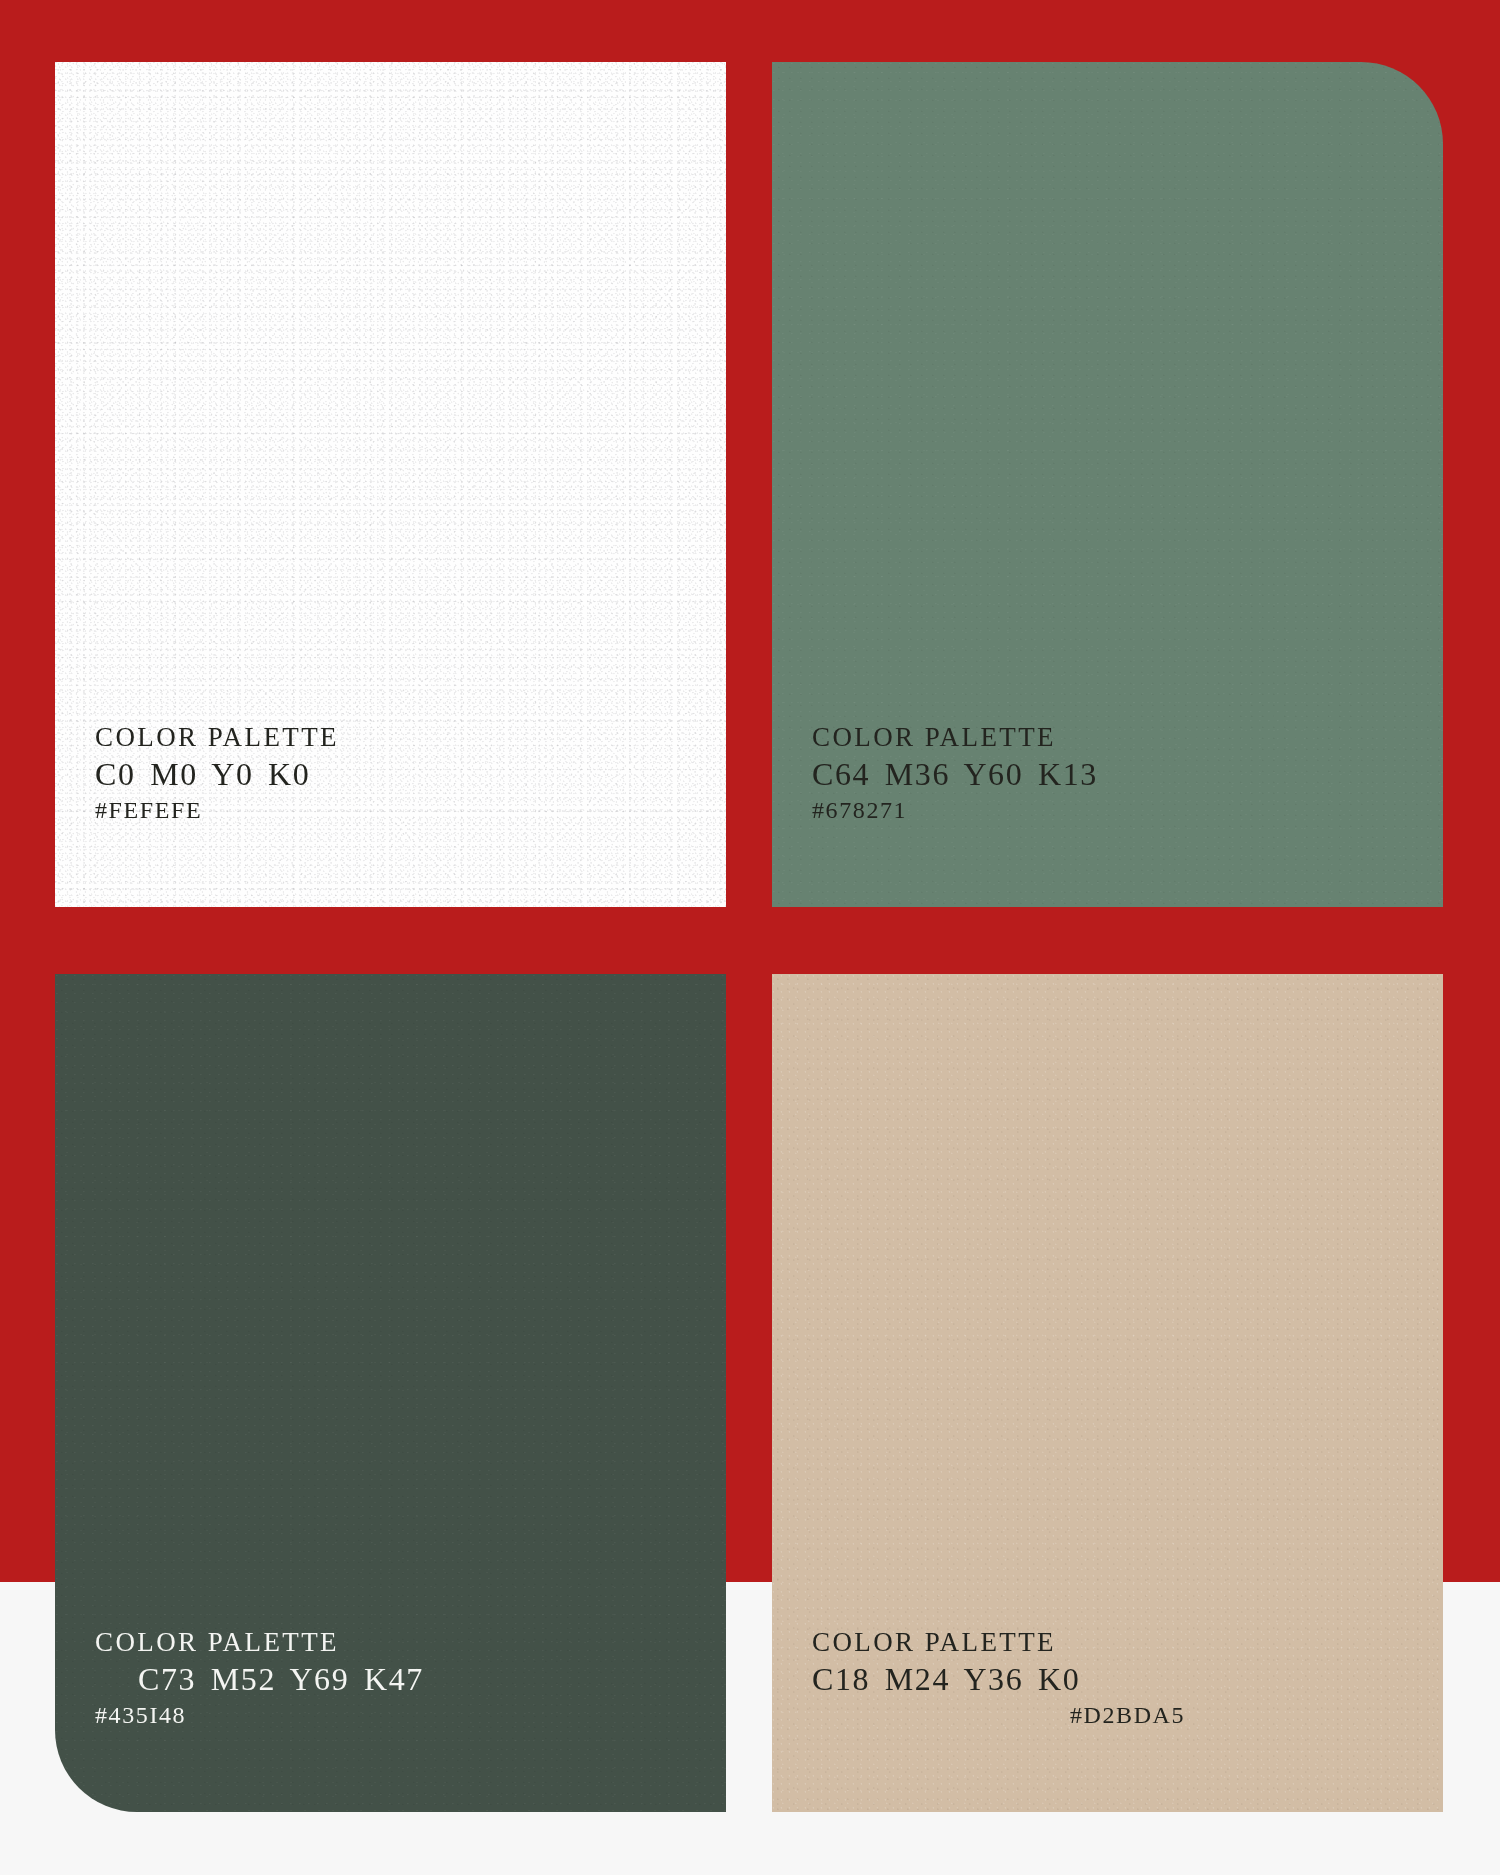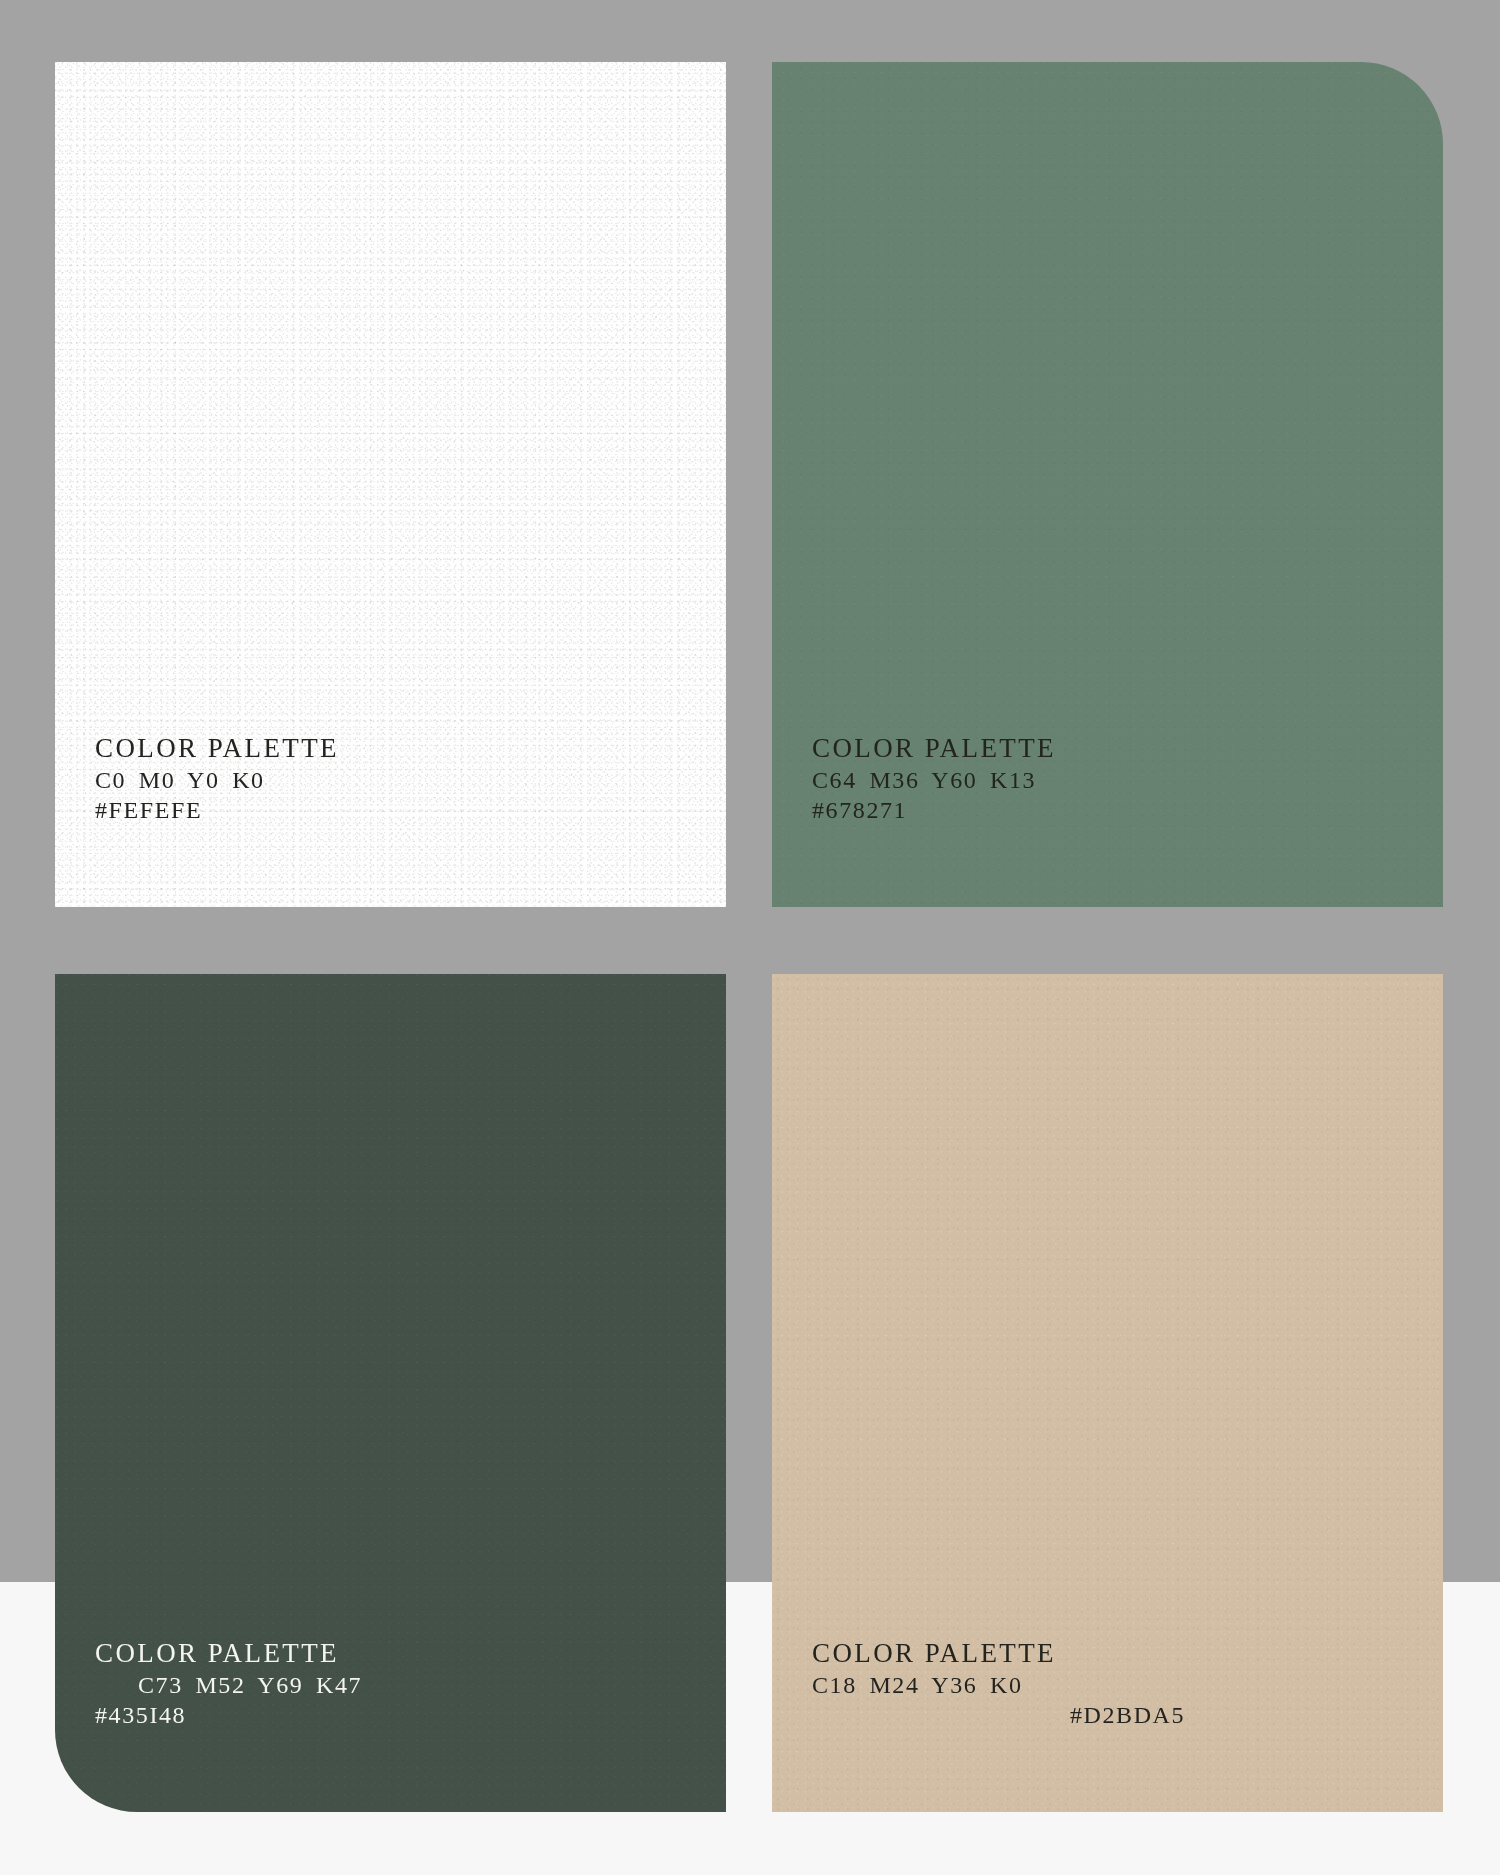--- a/index.html
+++ b/index.html
@@ -13,21 +13,21 @@
   body {
     background: #f7f7f7;
     font-family: "Liberation Serif", "DejaVu Serif", serif;
     overflow: hidden;
   }
 
   .palette-sheet {
     position: relative;
     width: 1500px;
     height: 1582px;
-    background: #a3a3a3;
+    background: #b91c1c;
   }
 
   .swatch-grid {
     position: absolute;
     left: 55px;
     top: 62px;
     width: 1388px;
     height: 1750px;
     display: grid;
     grid-template-columns: 671px 671px;
@@ -115,21 +115,21 @@
     font-family: "Liberation Serif", "DejaVu Serif", serif;
     white-space: nowrap;
   }
 
   .caption-line--title {
     font-size: 27px;
     letter-spacing: 2.4px;
   }
 
   .caption-line--cmyk {
-    font-size: 24px;
+    font-size: 32px;
     letter-spacing: 1.6px;
     word-spacing: 5px;
   }
 
   .caption-line--hex {
     font-size: 24px;
     letter-spacing: 1.6px;
   }
 
   .caption--dark .caption-line { color: #23241f; }

